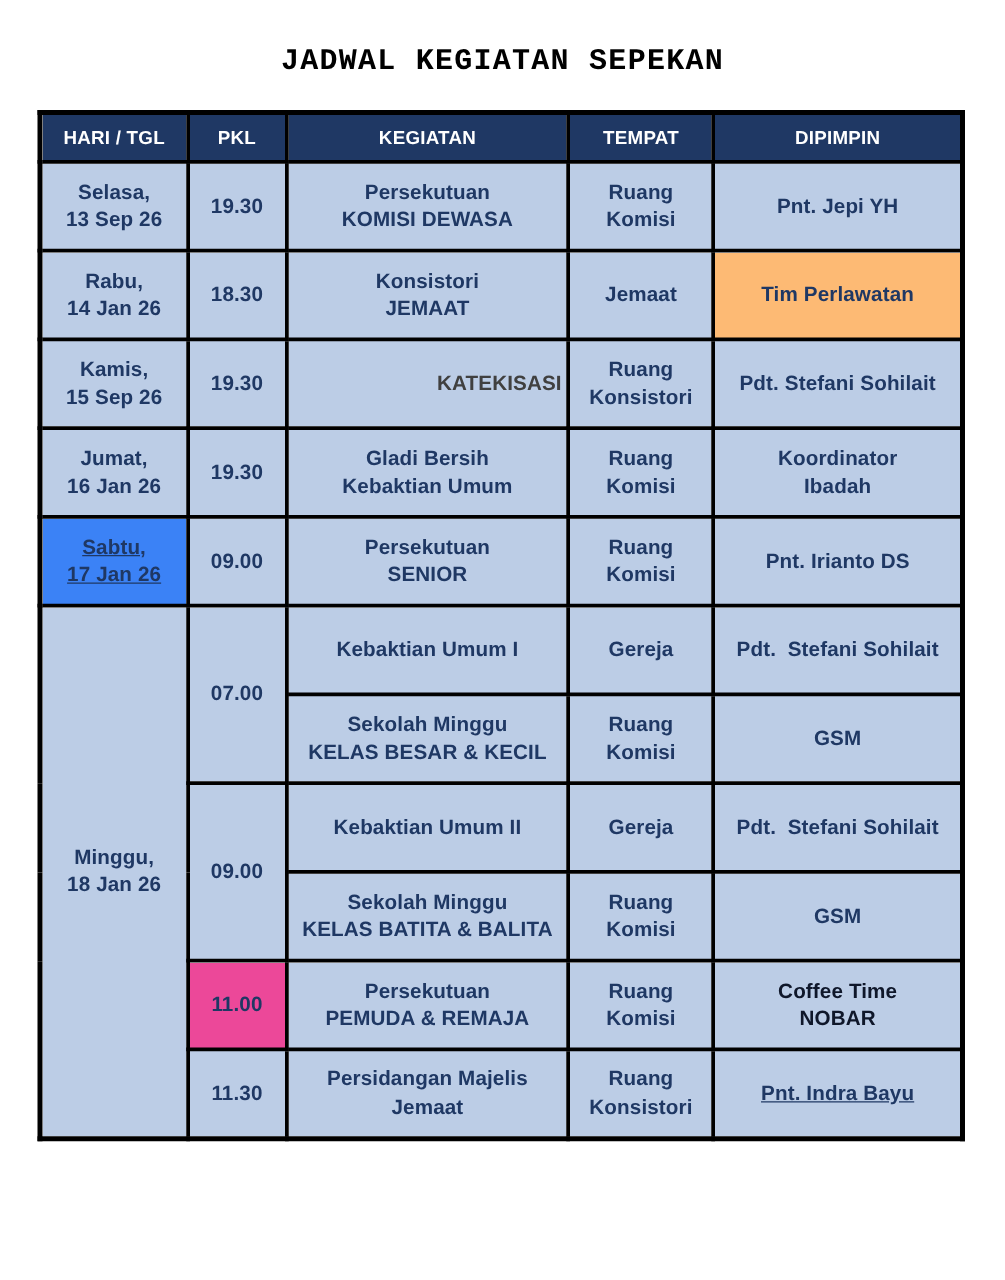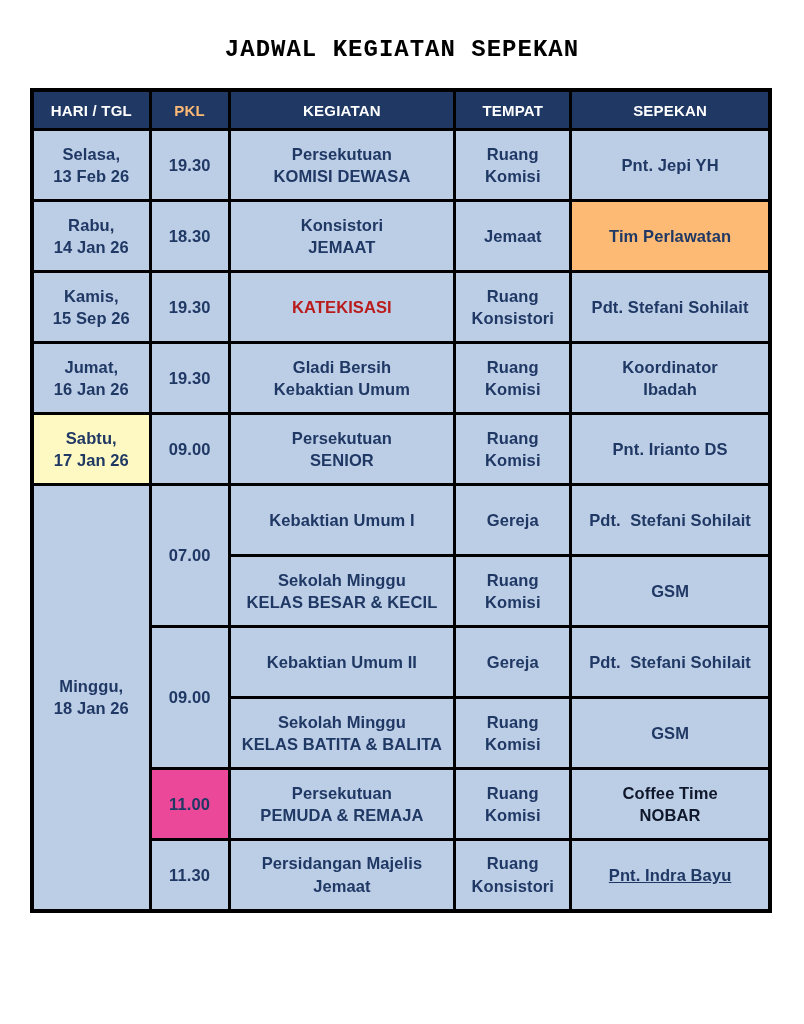--- a/index.html
+++ b/index.html
@@ -80,31 +80,31 @@
     <colgroup>
       <col class="col-hari">
       <col class="col-pkl">
       <col class="col-kegiatan">
       <col class="col-tempat">
       <col class="col-dipimpin">
     </colgroup>
     <thead>
       <tr>
           <th style="background: rgb(31, 56, 100); color: rgb(255, 255, 255);">HARI / TGL</th>
-          <th style="background: rgb(31, 56, 100); color: #fdba74;">PKL</th>
+          <th style="background: rgb(31, 56, 100); color: #ffffff;">PKL</th>
           <th style="background: rgb(31, 56, 100); color: rgb(255, 255, 255);">KEGIATAN</th>
           <th style="background: rgb(31, 56, 100); color: rgb(255, 255, 255);">TEMPAT</th>
-          <th style="background: rgb(31, 56, 100); color: rgb(255, 255, 255);">SEPEKAN</th>
+          <th style="background: rgb(31, 56, 100); color: rgb(255, 255, 255);">DIPIMPIN</th>
         </tr>
     </thead>
     <tbody>
         <tr>
           <td style="background: rgb(188, 205, 230); color: rgb(31, 56, 100);">
             <div class="cell-line">Selasa,</div>
-            <div class="cell-line">13 Feb 26</div>
+            <div class="cell-line">13 Sep 26</div>
           </td>
           <td style="background: rgb(188, 205, 230); color: rgb(31, 56, 100);">
             <div class="cell-line">19.30</div>
           </td>
           <td style="background: rgb(188, 205, 230); color: rgb(31, 56, 100);">
             <div class="cell-line">Persekutuan</div>
             <div class="cell-line">KOMISI DEWASA</div>
           </td>
           <td style="background: rgb(188, 205, 230); color: rgb(31, 56, 100);">
             <div class="cell-line">Ruang Komisi</div>
@@ -133,21 +133,21 @@
           </td>
         </tr>
         <tr>
           <td style="background: rgb(188, 205, 230); color: rgb(31, 56, 100);">
             <div class="cell-line">Kamis,</div>
             <div class="cell-line">15 Sep 26</div>
           </td>
           <td style="background: rgb(188, 205, 230); color: rgb(31, 56, 100);">
             <div class="cell-line">19.30</div>
           </td>
-          <td style="background: rgb(188, 205, 230); color: #b91c1c;">
+          <td style="background: rgb(188, 205, 230); color: #404040; text-align: right;">
             <div class="cell-line">KATEKISASI</div>
           </td>
           <td style="background: rgb(188, 205, 230); color: rgb(31, 56, 100);">
             <div class="cell-line">Ruang</div>
             <div class="cell-line">Konsistori</div>
           </td>
           <td style="background: rgb(188, 205, 230); color: rgb(31, 56, 100);">
             <div class="cell-line">Pdt. Stefani Sohilait</div>
           </td>
         </tr>
@@ -165,21 +165,21 @@
           </td>
           <td style="background: rgb(188, 205, 230); color: rgb(31, 56, 100);">
             <div class="cell-line">Ruang Komisi</div>
           </td>
           <td style="background: rgb(188, 205, 230); color: rgb(31, 56, 100);">
             <div class="cell-line">Koordinator</div>
             <div class="cell-line">Ibadah</div>
           </td>
         </tr>
         <tr>
-          <td style="background: #fef9c3; color: rgb(31, 56, 100);">
+          <td style="background: #3b82f6; color: rgb(31, 56, 100); text-decoration: underline;">
             <div class="cell-line">Sabtu,</div>
             <div class="cell-line">17 Jan 26</div>
           </td>
           <td style="background: rgb(188, 205, 230); color: rgb(31, 56, 100);">
             <div class="cell-line">09.00</div>
           </td>
           <td style="background: rgb(188, 205, 230); color: rgb(31, 56, 100);">
             <div class="cell-line">Persekutuan</div>
             <div class="cell-line">SENIOR</div>
           </td>

